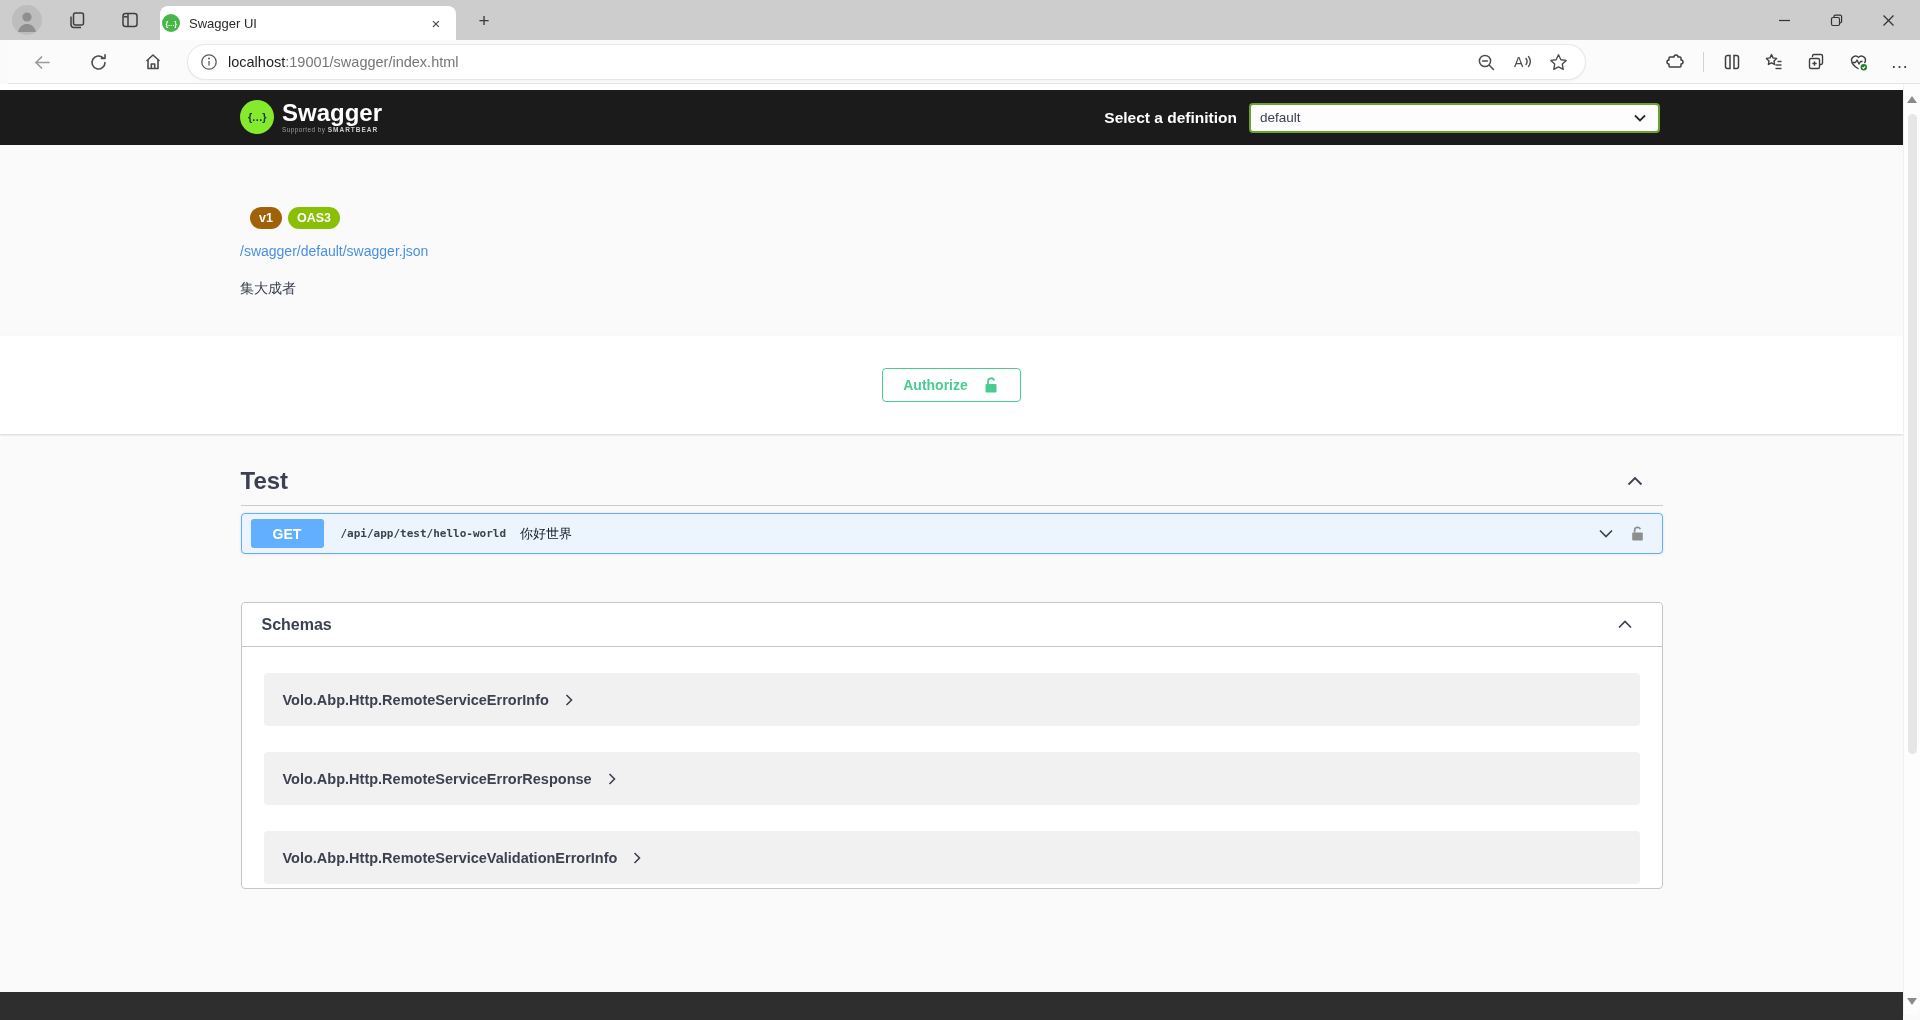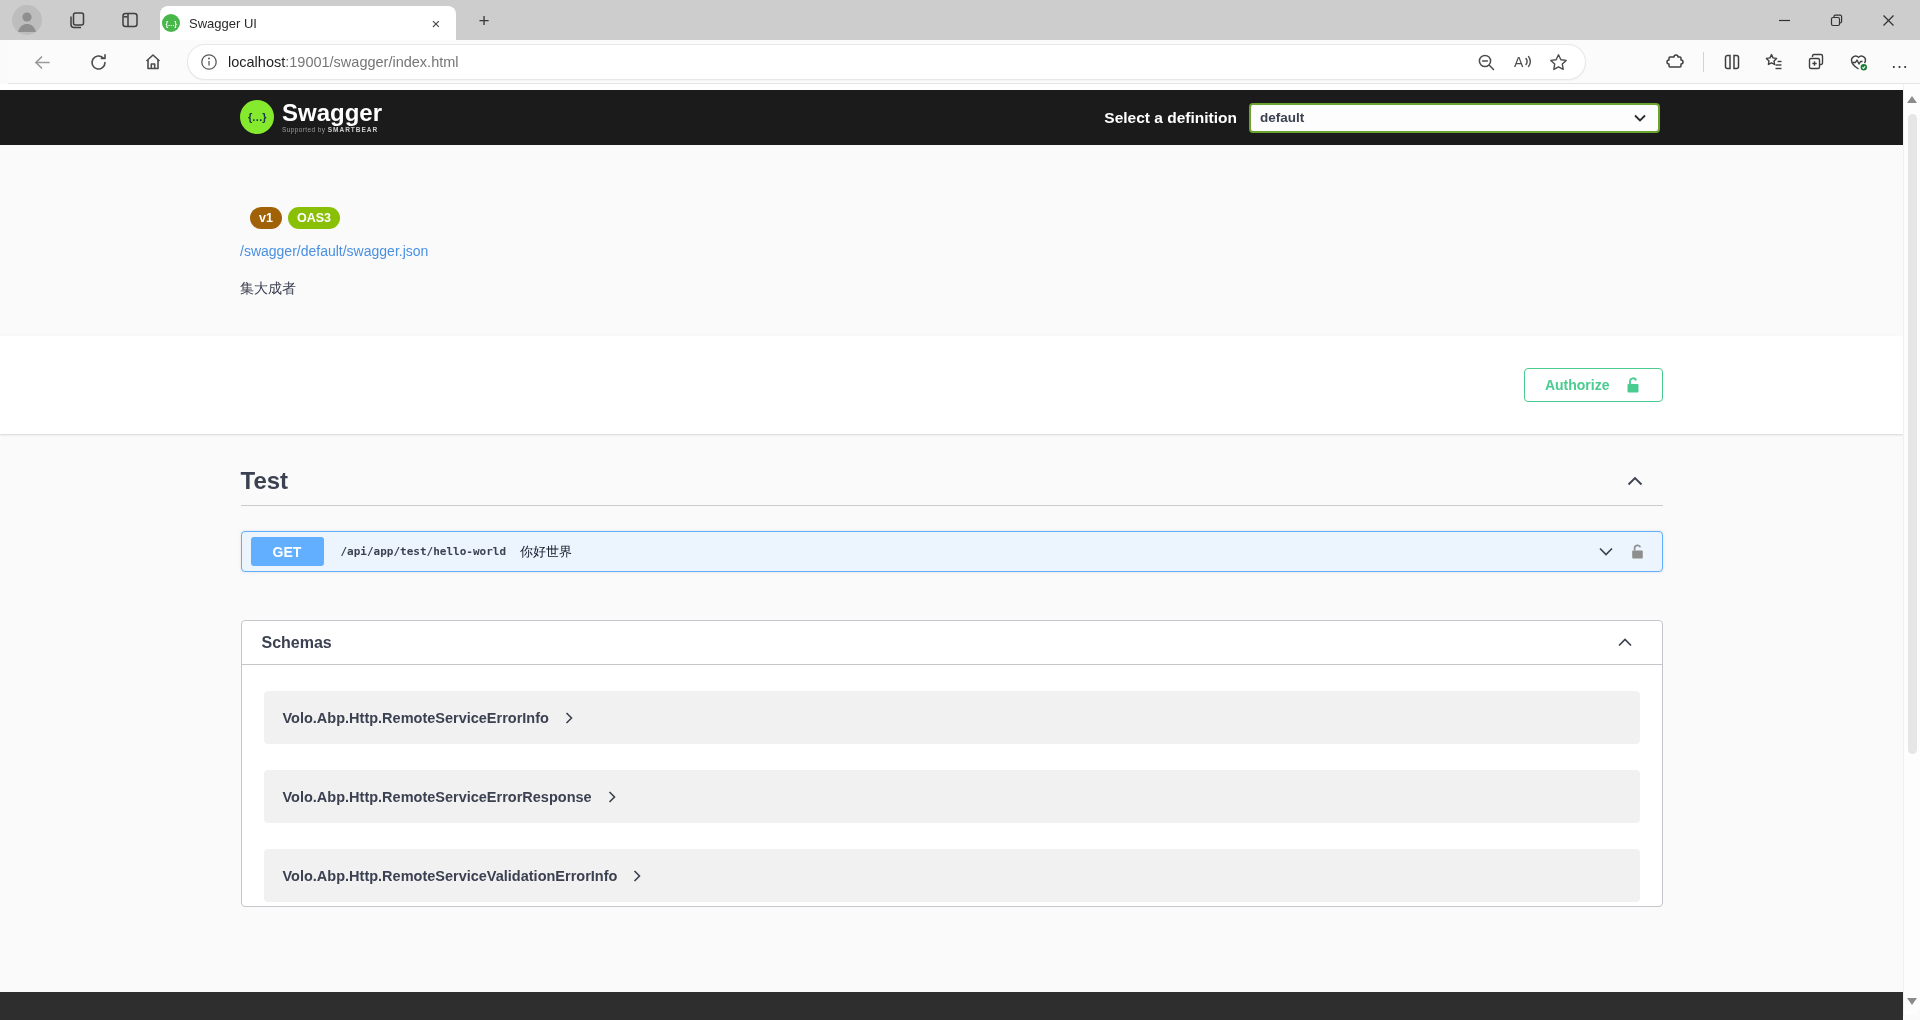--- a/index.html
+++ b/index.html
@@ -40,45 +40,45 @@
   .sw-topbar { height:55px; background:#1b1b1b; position:relative; }
   .logo { position:absolute; left:240px; top:10px; display:flex; align-items:center; }
   .logo-circle { width:34px; height:34px; border-radius:50%; background:#85ea2d; color:#173647; font-weight:bold; font-size:11px; display:flex; align-items:center; justify-content:center; letter-spacing:-0.5px; }
   .logo-text-wrap { margin-left:8px; display:flex; flex-direction:column; }
   .logo-text { color:#ffffff; font-size:24px; font-weight:bold; line-height:24px; }
   .logo-sub { font-size:6.5px; color:#9a9a9a; letter-spacing:.4px; margin-top:1px; }
   .logo-sub b { color:#cfcfcf; letter-spacing:1px; }
   .def-wrap { position:absolute; right:243px; top:0; height:55px; display:flex; align-items:center; }
   .def-label { color:#ffffff; font-size:15.5px; font-weight:bold; margin-right:12px; }
   .def-select { width:411px; height:30px; background:#fdfdfd; border:2px solid #6ba32f; border-radius:4px; display:flex; align-items:center; padding:0 12px 0 9px; cursor:pointer; }
-  .def-value { flex:1; font-size:13.5px; font-weight:bold; color:#3b4151; }
+  .def-value { flex:1; font-size:13.5px; font-weight:normal; color:#3b4151; }
 
   
   .info-section { background:#fafafa; padding:56px 0 38px 240px; }
   .title-row { display:flex; align-items:flex-start; }
   .api-title { font-size:36px; font-weight:bold; color:#3b4151; line-height:44px; }
   .badge { border-radius:50px; color:#ffffff; font-weight:bold; font-size:12.5px; padding:4px 9px; margin-left:10px; margin-top:6px; }
   .badge-version { background:#a16207; }
   .badge-oas { background:#89bf04; margin-left:6px; }
   .spec-link { display:inline-block; margin-top:14px; font-size:14px; color:#4990e2; cursor:pointer; }
   .api-desc { margin-top:20px; font-size:14px; color:#3b4151; }
 
   
   .scheme-container { background:#ffffff; box-shadow:0 1px 2px 0 rgba(0,0,0,.15); padding:32px 0; }
-  .auth-wrapper { width:1422px; margin:0 auto; display:flex; justify-content:flex-end; }
+  .auth-wrapper { width:1422px; margin:0 auto; display:flex; justify-content:center; }
   .authorize-btn { display:flex; align-items:center; border:1.5px solid #49cc90; border-radius:4px; background:transparent; padding:0 20px; height:34px; cursor:pointer; }
   .authorize-label { color:#49cc90; font-weight:bold; font-size:14px; margin-right:14px; }
 
   .container { width:1422px; margin:0 auto; }
 
   
   .opblock-tag { display:flex; align-items:center; padding:32px 0 9px; border-bottom:1px solid rgba(59,65,81,.25); cursor:pointer; }
   .tag-title { font-size:24px; font-weight:bold; color:#3b4151; line-height:30px; flex:1; }
   .collapse-arrow { margin-right:20px; display:flex; align-items:center; }
-  .opblock { margin-top:25px; height:41px; border:1px solid #61affe; background:#ecf4fd; border-radius:4px; box-shadow:0 0 3px rgba(0,0,0,.12); display:flex; align-items:center; padding:0 12px 0 9px; }
+  .opblock { margin-top:7px; height:41px; border:1px solid #61affe; background:#ecf4fd; border-radius:4px; box-shadow:0 0 3px rgba(0,0,0,.12); display:flex; align-items:center; padding:0 12px 0 9px; }
   .method-badge { width:73px; height:29px; background:#61affe; border-radius:3px; color:#ffffff; font-weight:bold; font-size:14px; display:flex; align-items:center; justify-content:center; cursor:pointer; }
   .op-path { margin-left:17px; font-family:"DejaVu Sans Mono",monospace; font-size:11px; font-weight:bold; color:#3b4151; cursor:pointer; }
   .op-summary { margin-left:14px; font-size:13px; color:#0f172a; flex:1; }
   .op-icon { display:flex; align-items:center; justify-content:center; width:24px; height:24px; cursor:pointer; margin-left:8px; }
 
   
   .models-card { margin-top:48px; border:1px solid #c3c6cb; border-radius:4px; background:#ffffff; padding-bottom:4px; }
   .models-header { height:44px; display:flex; align-items:center; padding:0 20px; border-bottom:1px solid rgba(59,65,81,.3); cursor:pointer; }
   .models-title { font-size:16px; font-weight:bold; color:#3b4151; flex:1; }
   .model-row { margin:26px 22px 0; height:53px; background:#f1f1f1; border-radius:4px; display:flex; align-items:center; padding:0 19px; cursor:pointer; }

